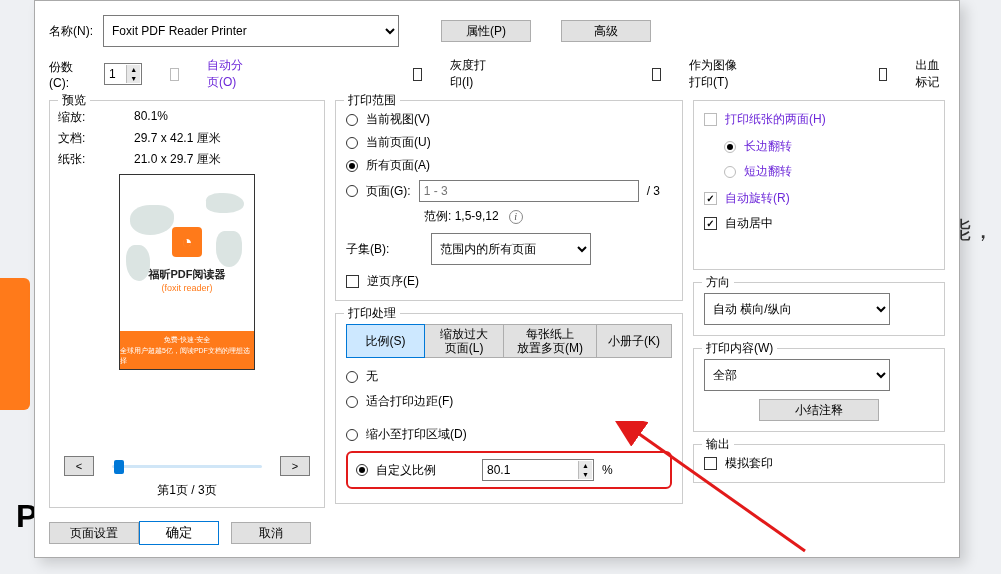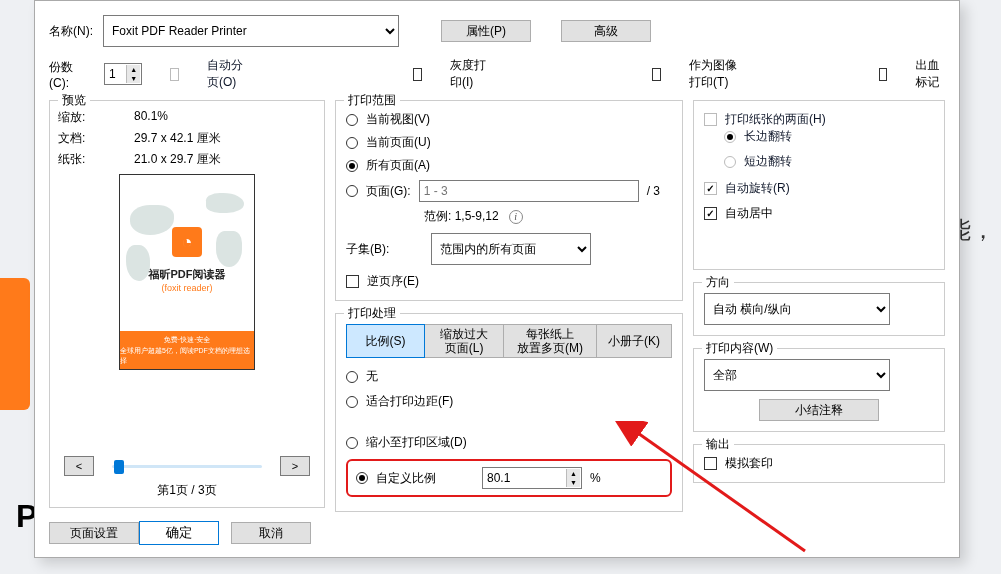--- a/index.html
+++ b/index.html
@@ -45,21 +45,21 @@
 .page-input { width: 220px; height: 22px; border: 1px solid #7a7a7a; padding: 0 4px; background: #fff; color: #888; }
 .hbtns { display: flex; }
 .hbtns button { height: 34px; border: 1px solid #adadad; background: #e1e1e1; padding: 0 10px; font-size: 12px; line-height: 1.2; }
 .hbtns button.active { background: #cde8ff; border-color: #0078d7; }
 .hbtns button + button { border-left: none; }
 .highlight-red { border: 2px solid #e21a1a; border-radius: 6px; padding: 6px 8px; }
 .arrow-red { position: absolute; pointer-events: none; }
 .footer { position: absolute; left: 14px; right: 14px; bottom: 12px; display: flex; justify-content: flex-start; align-items: center; }
 .btn-primary { height: 24px; width: 80px; border: 1px solid #0078d7; background: #fff; color: #000; }
 .info-icon { width: 14px; height: 14px; border: 1px solid #888; border-radius: 50%; display: inline-flex; align-items: center; justify-content: center; font-size: 10px; font-style: italic; font-family: serif; color: #555; }
-.muted { color: #0f172a; }
+.muted { color: #6d28d9; }
 .selwide { width: 186px; }
 .kv { display: grid; grid-template-columns: 46px 1fr; row-gap: 4px; }
 </style>
 </head>
 <body>
 
 <div class="bg-orange"></div>
 <div class="bg-text" style="right:6px; top:214px;">能，</div>
 <div class="bg-p">P</div>
 
@@ -184,49 +184,49 @@
           <button style="width:80px; white-space:pre-line">缩放过大
 页面(L)</button>
           <button style="width:94px; white-space:pre-line">每张纸上
 放置多页(M)</button>
           <button style="width:76px">小册子(K)</button>
         </div>
         <div class="row" style="margin-bottom:8px">
             <span class="rad"></span>
             <span>无</span>
           </div>
-        <div class="row" style="margin-bottom:24px">
+        <div class="row" style="margin-bottom:16px">
             <span class="rad"></span>
             <span>适合打印边距(F)</span>
           </div>
         <div class="row" style="margin-bottom:8px">
             <span class="rad"></span>
             <span>缩小至打印区域(D)</span>
           </div>
         <div class="highlight-red">
           <div class="row">
             <span class="rad sel"></span>
             <span>自定义比例</span>
             <div style="width:30px"></div>
-            <div class="spin" style="width:100px">
+            <div class="spin" style="width:112px">
               <input value="80.1" style="">
               <div class="arrows">
                   <div>▲</div>
                   <div>▼</div>
                 </div>
             </div>
             <span>%</span>
           </div>
         </div>
       </div>
     </div>
 
     <div class="col-right">
       <div class="fieldset" style="height:170px">
-        <div class="row" style="">
+        <div class="row" style="margin-bottom:10px">
             <span class="chk disabled"></span>
             <span class="muted">打印纸张的两面(H)</span>
           </div>
         <div class="row" style="margin-bottom:8px; padding-left:20px">
             <span class="rad sel" style="border-color:#bbb"></span>
             <span class="muted">长边翻转</span>
           </div>
         <div class="row" style="margin-bottom:10px; padding-left:20px">
             <span class="rad" style="border-color:#bbb"></span>
             <span class="muted">短边翻转</span>

